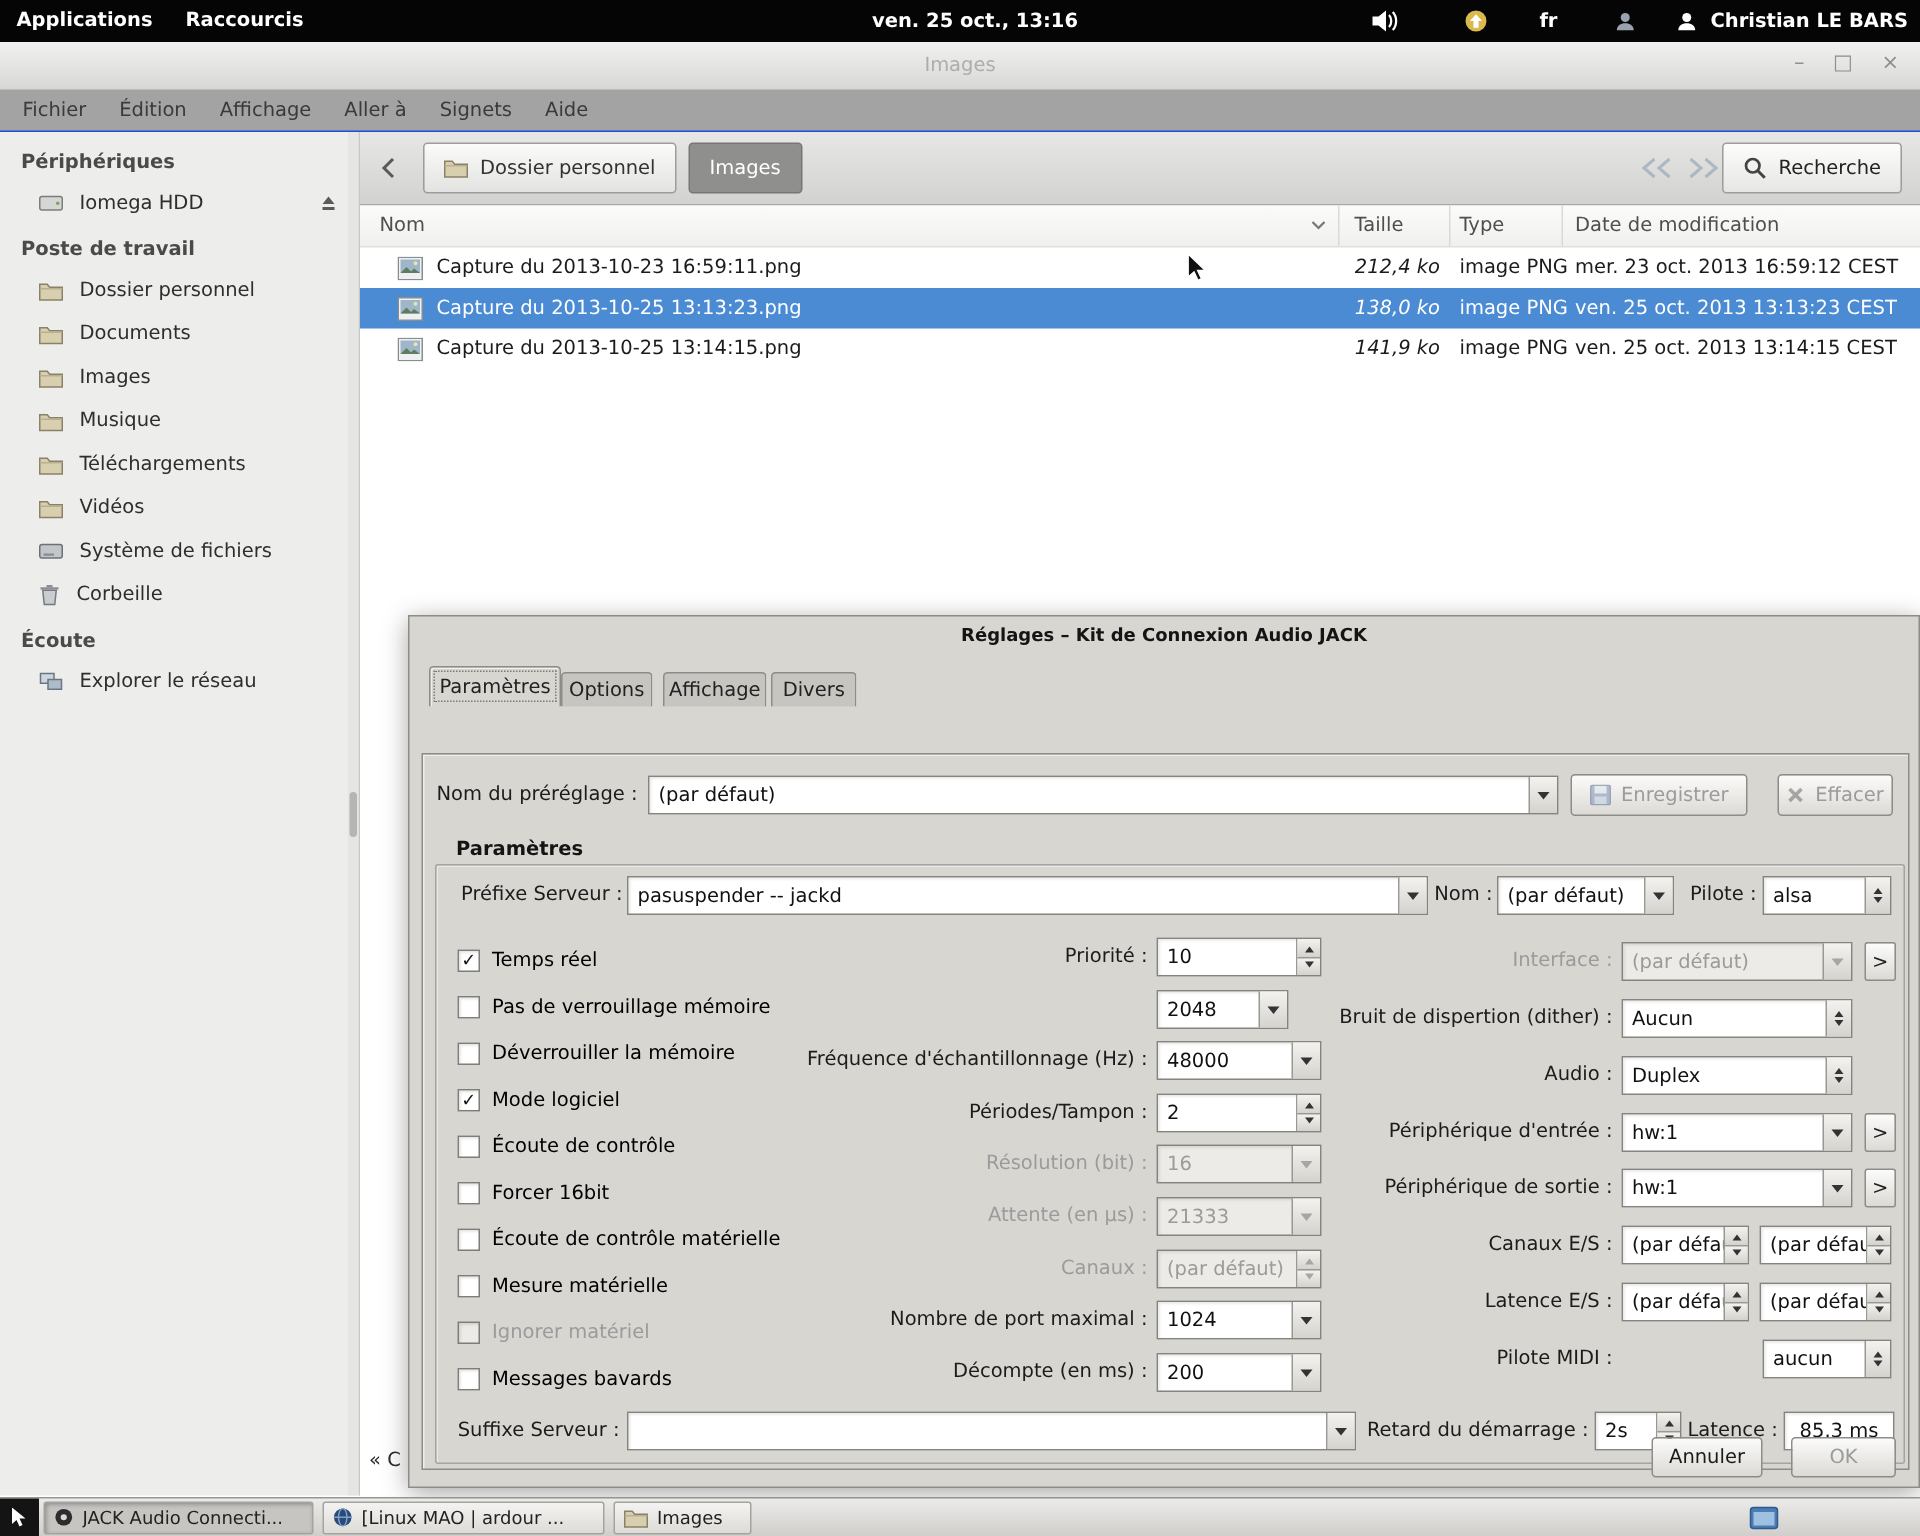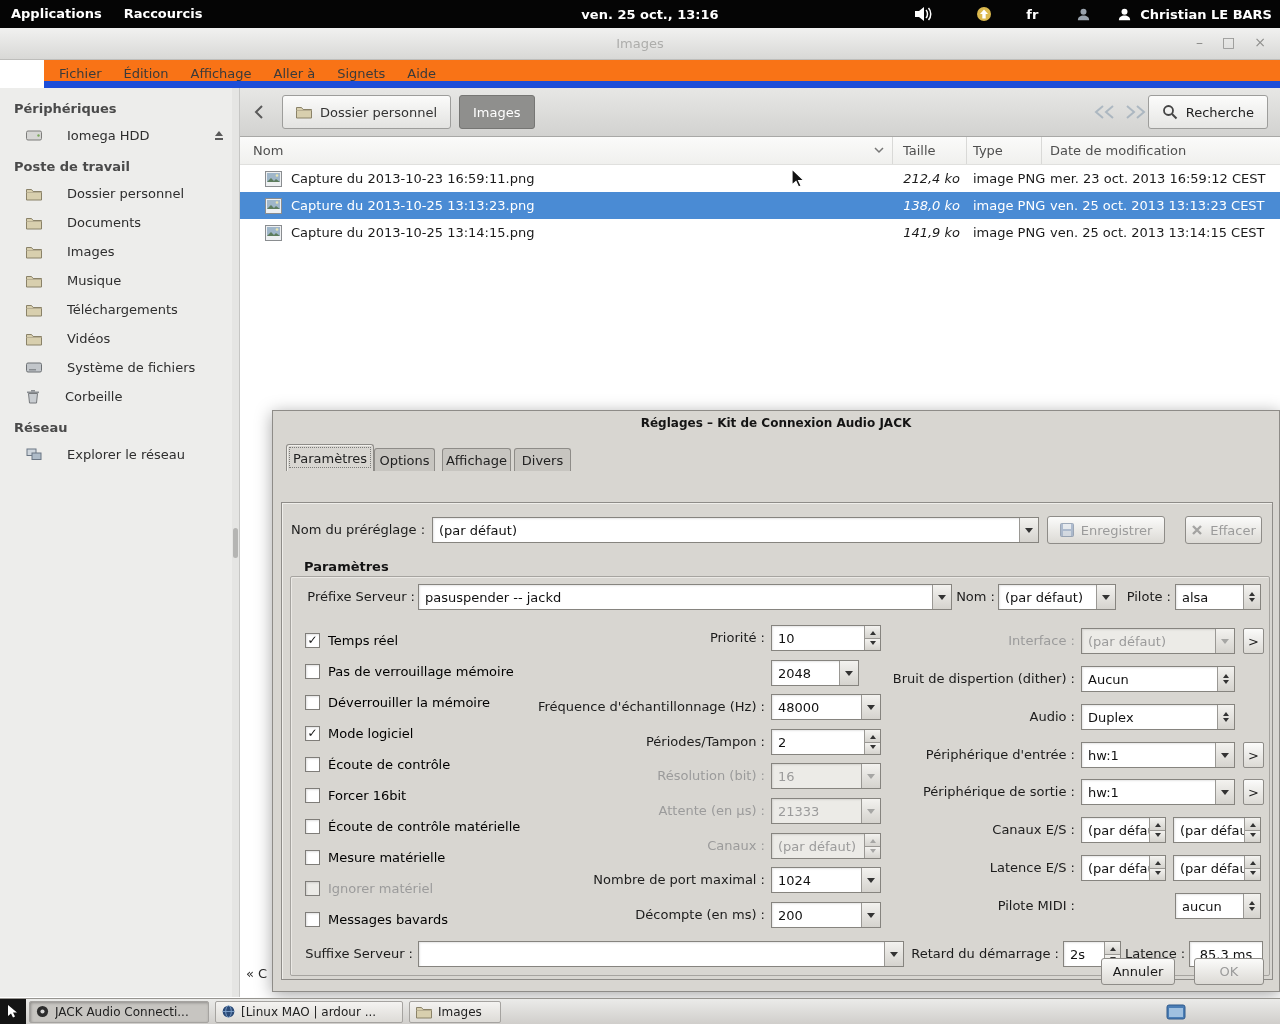--- a/index.html
+++ b/index.html
@@ -14,27 +14,27 @@
   .tb-right { position:absolute; right:8px; top:0; height:28px; display:flex; align-items:center; font-weight:bold; }
   .tb-right .sp1 { margin-right:44px; } .tb-right .sp2 { margin-right:34px; }
   .tb-right .sp3 { margin-right:38px; } .tb-right .sp4 { margin-right:26px; } .tb-right .sp5 { margin-right:8px; }
 
   
   .fm-window { position:absolute; left:0; top:28px; width:1280px; height:970px; background:#fff; }
   .titlebar { height:32px; background:linear-gradient(#f1f1f0,#d8d8d6); border-bottom:1px solid #bdbdbb; position:relative; }
   .wtitle { position:absolute; left:50%; transform:translateX(-50%); top:8px; color:#adadab; }
   .wctrls { position:absolute; right:14px; top:6px; display:flex; gap:19px; color:#8f8f8d; font-size:14px; }
   .wctrls span { cursor:default; }
-  .menubar { height:28px; background:#f97316; border-bottom:7px solid #1d4ed8; padding-left:4px;margin-left:44px; }
+  .menubar { height:28px; background:#a3a3a3; border-bottom:1px solid #1d4ed8; padding-left:4px; }
   .menu-item { display:inline-block; padding:0 11px; line-height:27px; color:#3a3a3a; cursor:default; }
   .fm-body { display:flex; height:909px; }
 
   .sidebar { width:240px; background:#ededeb; border-right:1px solid #c6c6c4; position:relative; padding-top:4px; flex:none; }
   .sb-header { font-weight:bold; color:#4a4a4a; padding:9px 10px 5px 14px; }
-  .sb-item { display:flex; align-items:center; gap:25px; height:29px; padding-left:26px; color:#2e2e2e; position:relative; cursor:default; }
+  .sb-item { display:flex; align-items:center; gap:11px; height:29px; padding-left:26px; color:#2e2e2e; position:relative; cursor:default; }
   .sb-label { white-space:nowrap; }
   .sb-eject { position:absolute; right:14px; }
   .sb-scroll { position:absolute; right:0; top:0; bottom:0; width:7px; background:#e5e5e3; }
   .sb-thumb { position:absolute; left:1px; right:1px; top:440px; height:30px; background:#b5b5b3; border-radius:3px; }
 
   .fm-main { flex:1; display:flex; flex-direction:column; background:#fff; position:relative; }
   .toolbar { height:49px; background:linear-gradient(#e7e7e5,#d2d2d0); border-bottom:1px solid #a8a8a6; display:flex; align-items:center; padding:0 12px 0 8px; flex:none; }
   .tb-back { width:22px; display:flex; justify-content:center; }
   .crumb { height:34px; border:1px solid #9d9d9b; border-radius:3px; background:linear-gradient(#fbfbfa,#e3e3e1); display:inline-flex; align-items:center; gap:8px; padding:0 13px; color:#333; margin-left:12px; cursor:default; }
   .crumb.active { background:#8f8f8d; border-color:#767674; color:#fff; margin-left:8px; }
@@ -237,21 +237,21 @@
         <div class="sb-item">
           <span class="icon">
             <svg width="14" height="15" viewBox="0 0 14 15">
               <path d="M2.5 4.5h9l-1 9.5h-7z" fill="#c9cdd1" stroke="#76797c"></path>
               <rect x="1" y="2.5" width="12" height="1.6" fill="#8b8f93"></rect>
               <rect x="5" y="1" width="4" height="1.6" fill="#8b8f93"></rect>
             </svg>
           </span>
           <span class="sb-label">Corbeille</span>
         </div>
-        <div class="sb-header">Réseau</div>
+        <div class="sb-header">Écoute</div>
         <div class="sb-item">
           <span class="icon">
             <svg width="16" height="13" viewBox="0 0 16 13">
               <rect x="1" y="1" width="9" height="6.5" fill="#cfd6dd" stroke="#6b7684"></rect>
               <rect x="6" y="5" width="9" height="6.5" fill="#aebbc8" stroke="#6b7684"></rect>
             </svg>
           </span>
           <span class="sb-label">Explorer le réseau</span>
         </div>
         <div class="sb-scroll">

